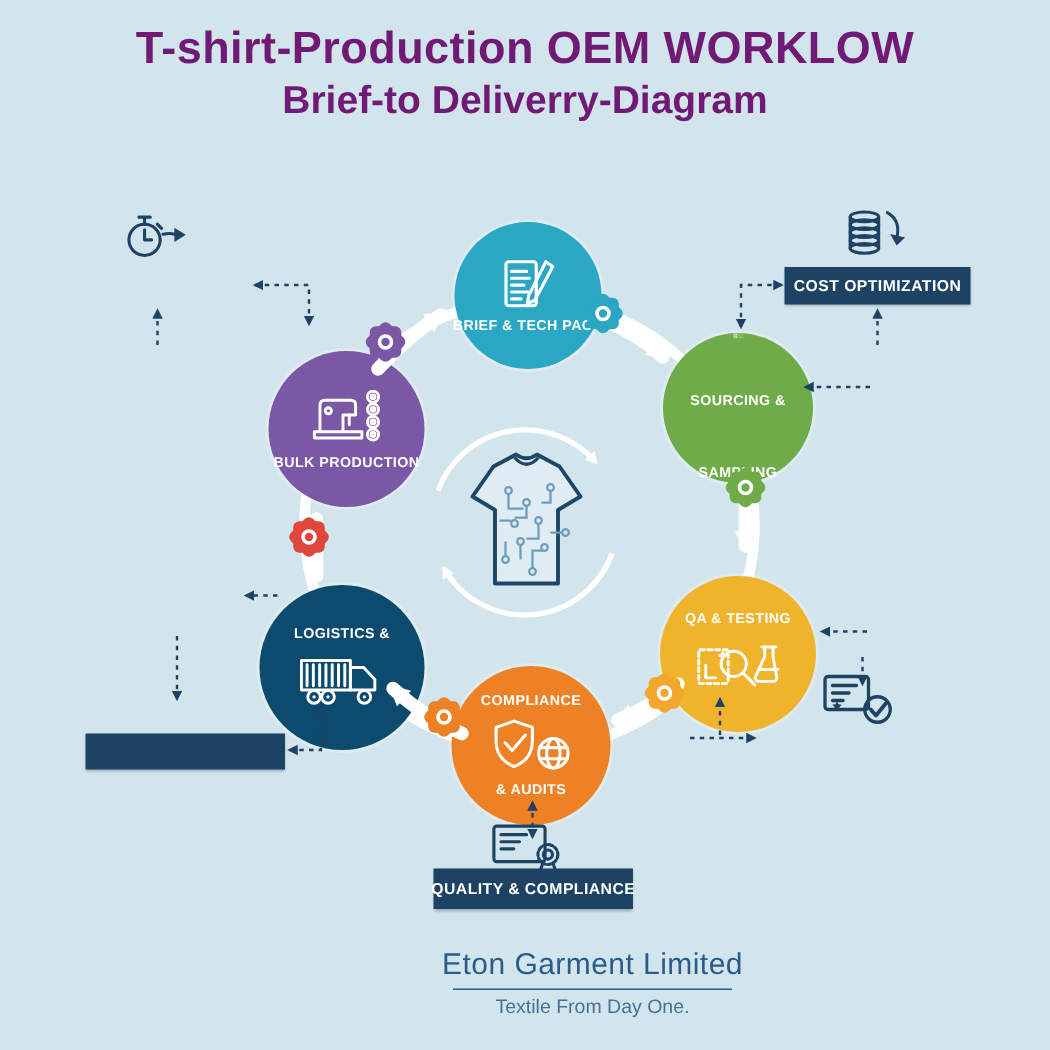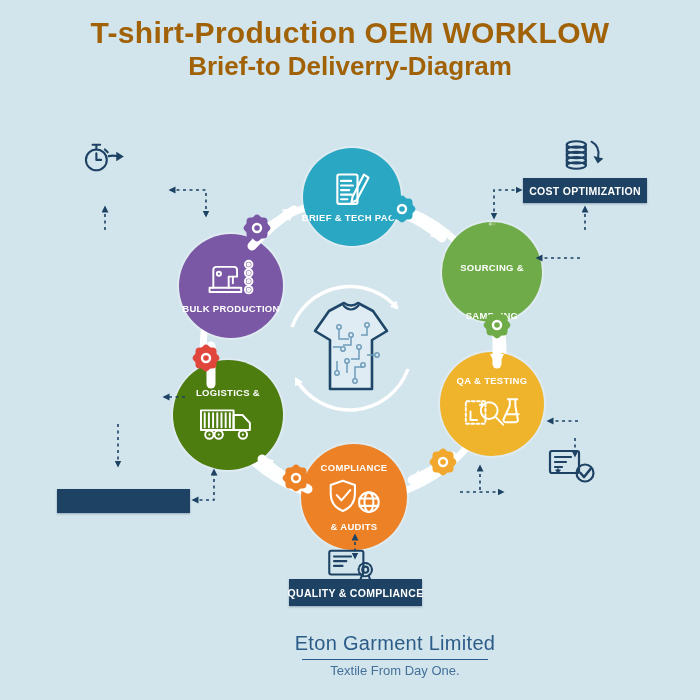--- a/index.html
+++ b/index.html
@@ -1,31 +1,31 @@
 <!DOCTYPE html>
 <html><head>
 <meta charset="utf-8">
 <style>
   html,body{margin:0;padding:0;}
   #canvas{position:relative;width:700px;height:700px;background:#d3e5ec;overflow:hidden;
           font-family:"Liberation Sans",sans-serif;}
-  .title{position:absolute;top:16px;left:0;width:100%;text-align:center;color:#a16207;z-index:2;}
+  .title{position:absolute;top:16px;left:0;width:100%;text-align:center;color:#701a75;z-index:2;}
   .title .l1{font-size:30px;font-weight:bold;letter-spacing:.3px;}
   .title .l2{font-size:26px;font-weight:bold;margin-top:1px;}
   svg.layer{position:absolute;left:0;top:0;}
   #ring-layer{z-index:1;}
   #overlay-layer{z-index:4;pointer-events:none;}
   .stage{position:absolute;border-radius:50%;display:flex;flex-direction:column;align-items:center;
          justify-content:center;color:#fff;text-align:center;z-index:3;box-shadow:0 0 0 2px rgba(255,255,255,.25);}
   .stage .lbl{font-weight:bold;font-size:9.5px;letter-spacing:.3px;white-space:nowrap;line-height:1.25;}
   #stage-brief{left:303px;top:148px;width:98px;height:98px;background:#2aa7c2;}
   #stage-sourcing{left:442px;top:222px;width:100px;height:100px;background:#6fac49;gap:36px;}
-  #stage-qa{left:440px;top:352px;width:104px;height:104px;background:#f0b42c;}
+  #stage-qa{left:440px;top:384px;width:104px;height:104px;background:#f0b42c;}
   #stage-compliance{left:301px;top:444px;width:106px;height:106px;background:#ec8126;}
-  #stage-logistics{left:173px;top:360px;width:110px;height:110px;background:#4d7c0f;text-align:right;}
+  #stage-logistics{left:173px;top:390px;width:110px;height:110px;background:#0c4a6e;text-align:right;}
   #stage-bulk{left:179px;top:234px;width:104px;height:104px;background:#7a58a5;}
   .center-icon{position:absolute;left:299px;top:297px;z-index:3;}
   .co-icon{position:absolute;z-index:5;}
   .navy-box{position:absolute;background:#1d4264;color:#fff;font-weight:bold;font-size:10.5px;
             letter-spacing:.3px;display:flex;align-items:center;justify-content:center;z-index:5;
             box-shadow:0 1px 2px rgba(20,50,80,.35);white-space:nowrap;}
   #slt-box{left:35px;top:178px;width:130px;height:25px;}
   #cost-box{left:523px;top:178px;width:124px;height:25px;}
   #qcr-box{left:507px;top:488px;width:134px;height:26px;}
   #qcb-box{left:289px;top:579px;width:133px;height:27px;}

